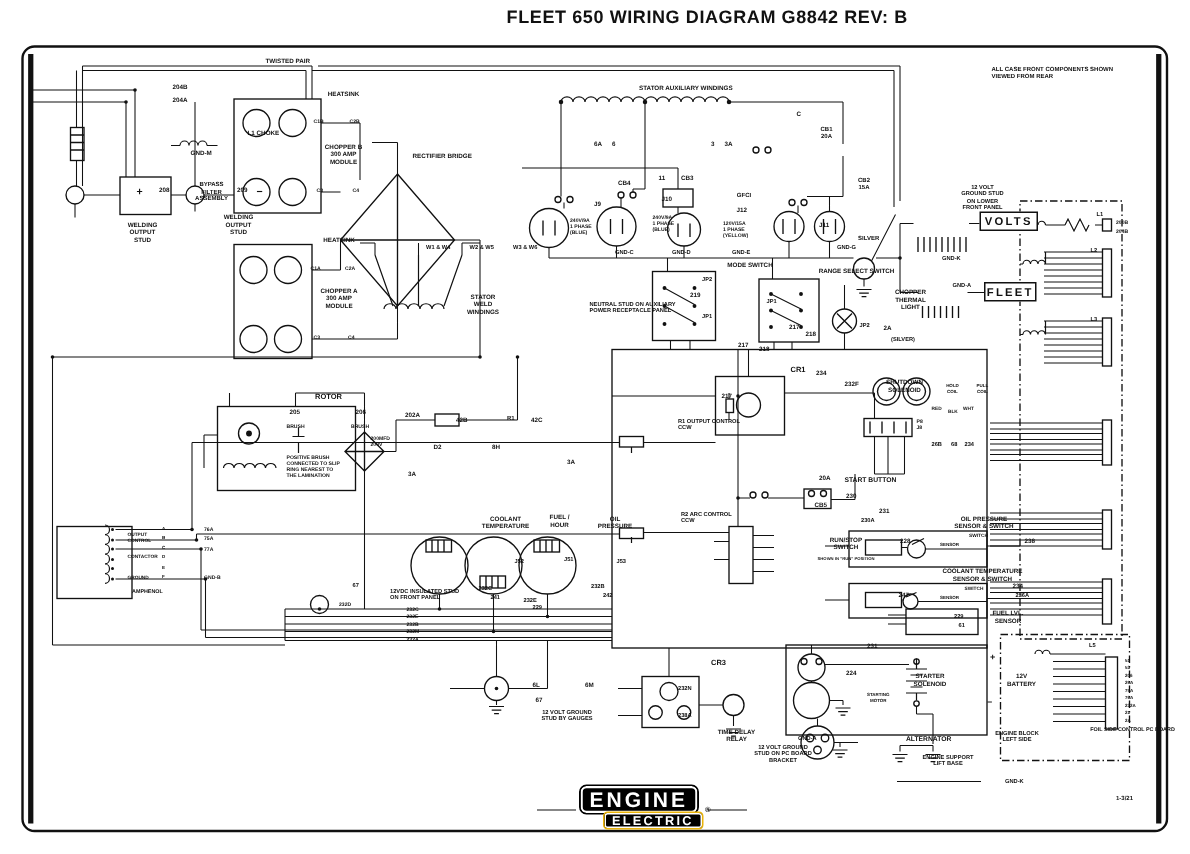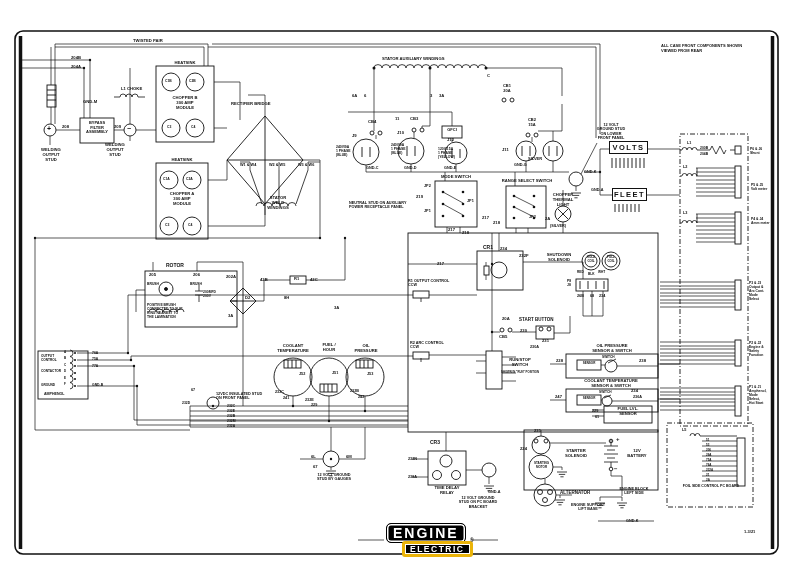--- a/index.html
+++ b/index.html
@@ -1,43 +1,44 @@
 <!DOCTYPE html>
 <html><head>
 <meta charset="utf-8">
 <style>
   html,body{margin:0;padding:0;background:#ffffff;}
   .page{position:relative;width:793px;height:569px;background:#fff;overflow:hidden;
         font-family:"Liberation Sans", sans-serif;color:#111;}
   .title{position:absolute;top:4px;left:160px;right:10px;text-align:center;
          font-size:12px;font-weight:bold;letter-spacing:.4px;z-index:3;}
-  .labels-host{position:absolute;inset:0;z-index:2;}
+  .labels-host{position:absolute;inset:0;z-index:2;margin-left:44px;}
   .lbl{position:absolute;font-weight:bold;font-size:4.2px;line-height:1.18;
        white-space:pre-line;color:#111;}
   .lbl.c{text-align:center;}
   .lbl.meter{border:1px solid #111;background:#fff;text-align:center;
              font-size:7.5px;height:11px;line-height:11px;letter-spacing:1.5px;}
   .note{position:absolute;left:661px;top:43px;font-size:4px;font-weight:bold;
         white-space:pre-line;line-height:1.25;z-index:3;}
   .rev{position:absolute;left:744px;top:529px;font-size:4px;font-weight:bold;z-index:3;}
   .logo{position:absolute;left:386px;top:523px;z-index:4;}
   .logo .main{display:inline-block;background:#000;color:#fff;border-radius:5px;
         padding:1px 6px;font-size:14px;font-weight:bold;letter-spacing:2px;
         box-shadow:inset 0 0 0 1.5px #fff;border:1px solid #000;}
   .logo .sub{position:absolute;left:16px;top:18px;background:#000;color:#fff;
         border-radius:3px;padding:0 5px;font-size:8.5px;font-weight:bold;letter-spacing:1.5px;
-        box-shadow:inset 0 0 0 1px #fff;border:3px solid #eab308;}
+        box-shadow:inset 0 0 0 1px #fff;border:1px solid #eab308;}
   .logo .reg{position:absolute;left:84px;top:14px;font-size:5px;font-weight:bold;color:#111;}
   svg.wires{position:absolute;left:0;top:0;z-index:1;}
 </style>
 </head>
 <body>
 
 <div class="page">
 
+  <div class="title">FLEET 650 WIRING DIAGRAM G8842  REV: B</div>
 
   <svg class="wires" width="793" height="569" viewBox="0 0 793 569">
     <defs>
       <path id="gndp" d="M-5,0 H5 M-3.2,2.4 H3.2 M-1.6,4.8 H1.6"></path>
     </defs>
 
     <g stroke="#111" fill="none" stroke-width="0.8">
       <rect x="15" y="31" width="763" height="523" rx="8" stroke-width="1.6"></rect>
       <line x1="20.5" y1="36" x2="20.5" y2="549" stroke-width="3.5"></line>
       <line x1="772.5" y1="36" x2="772.5" y2="549" stroke-width="3.5"></line>

